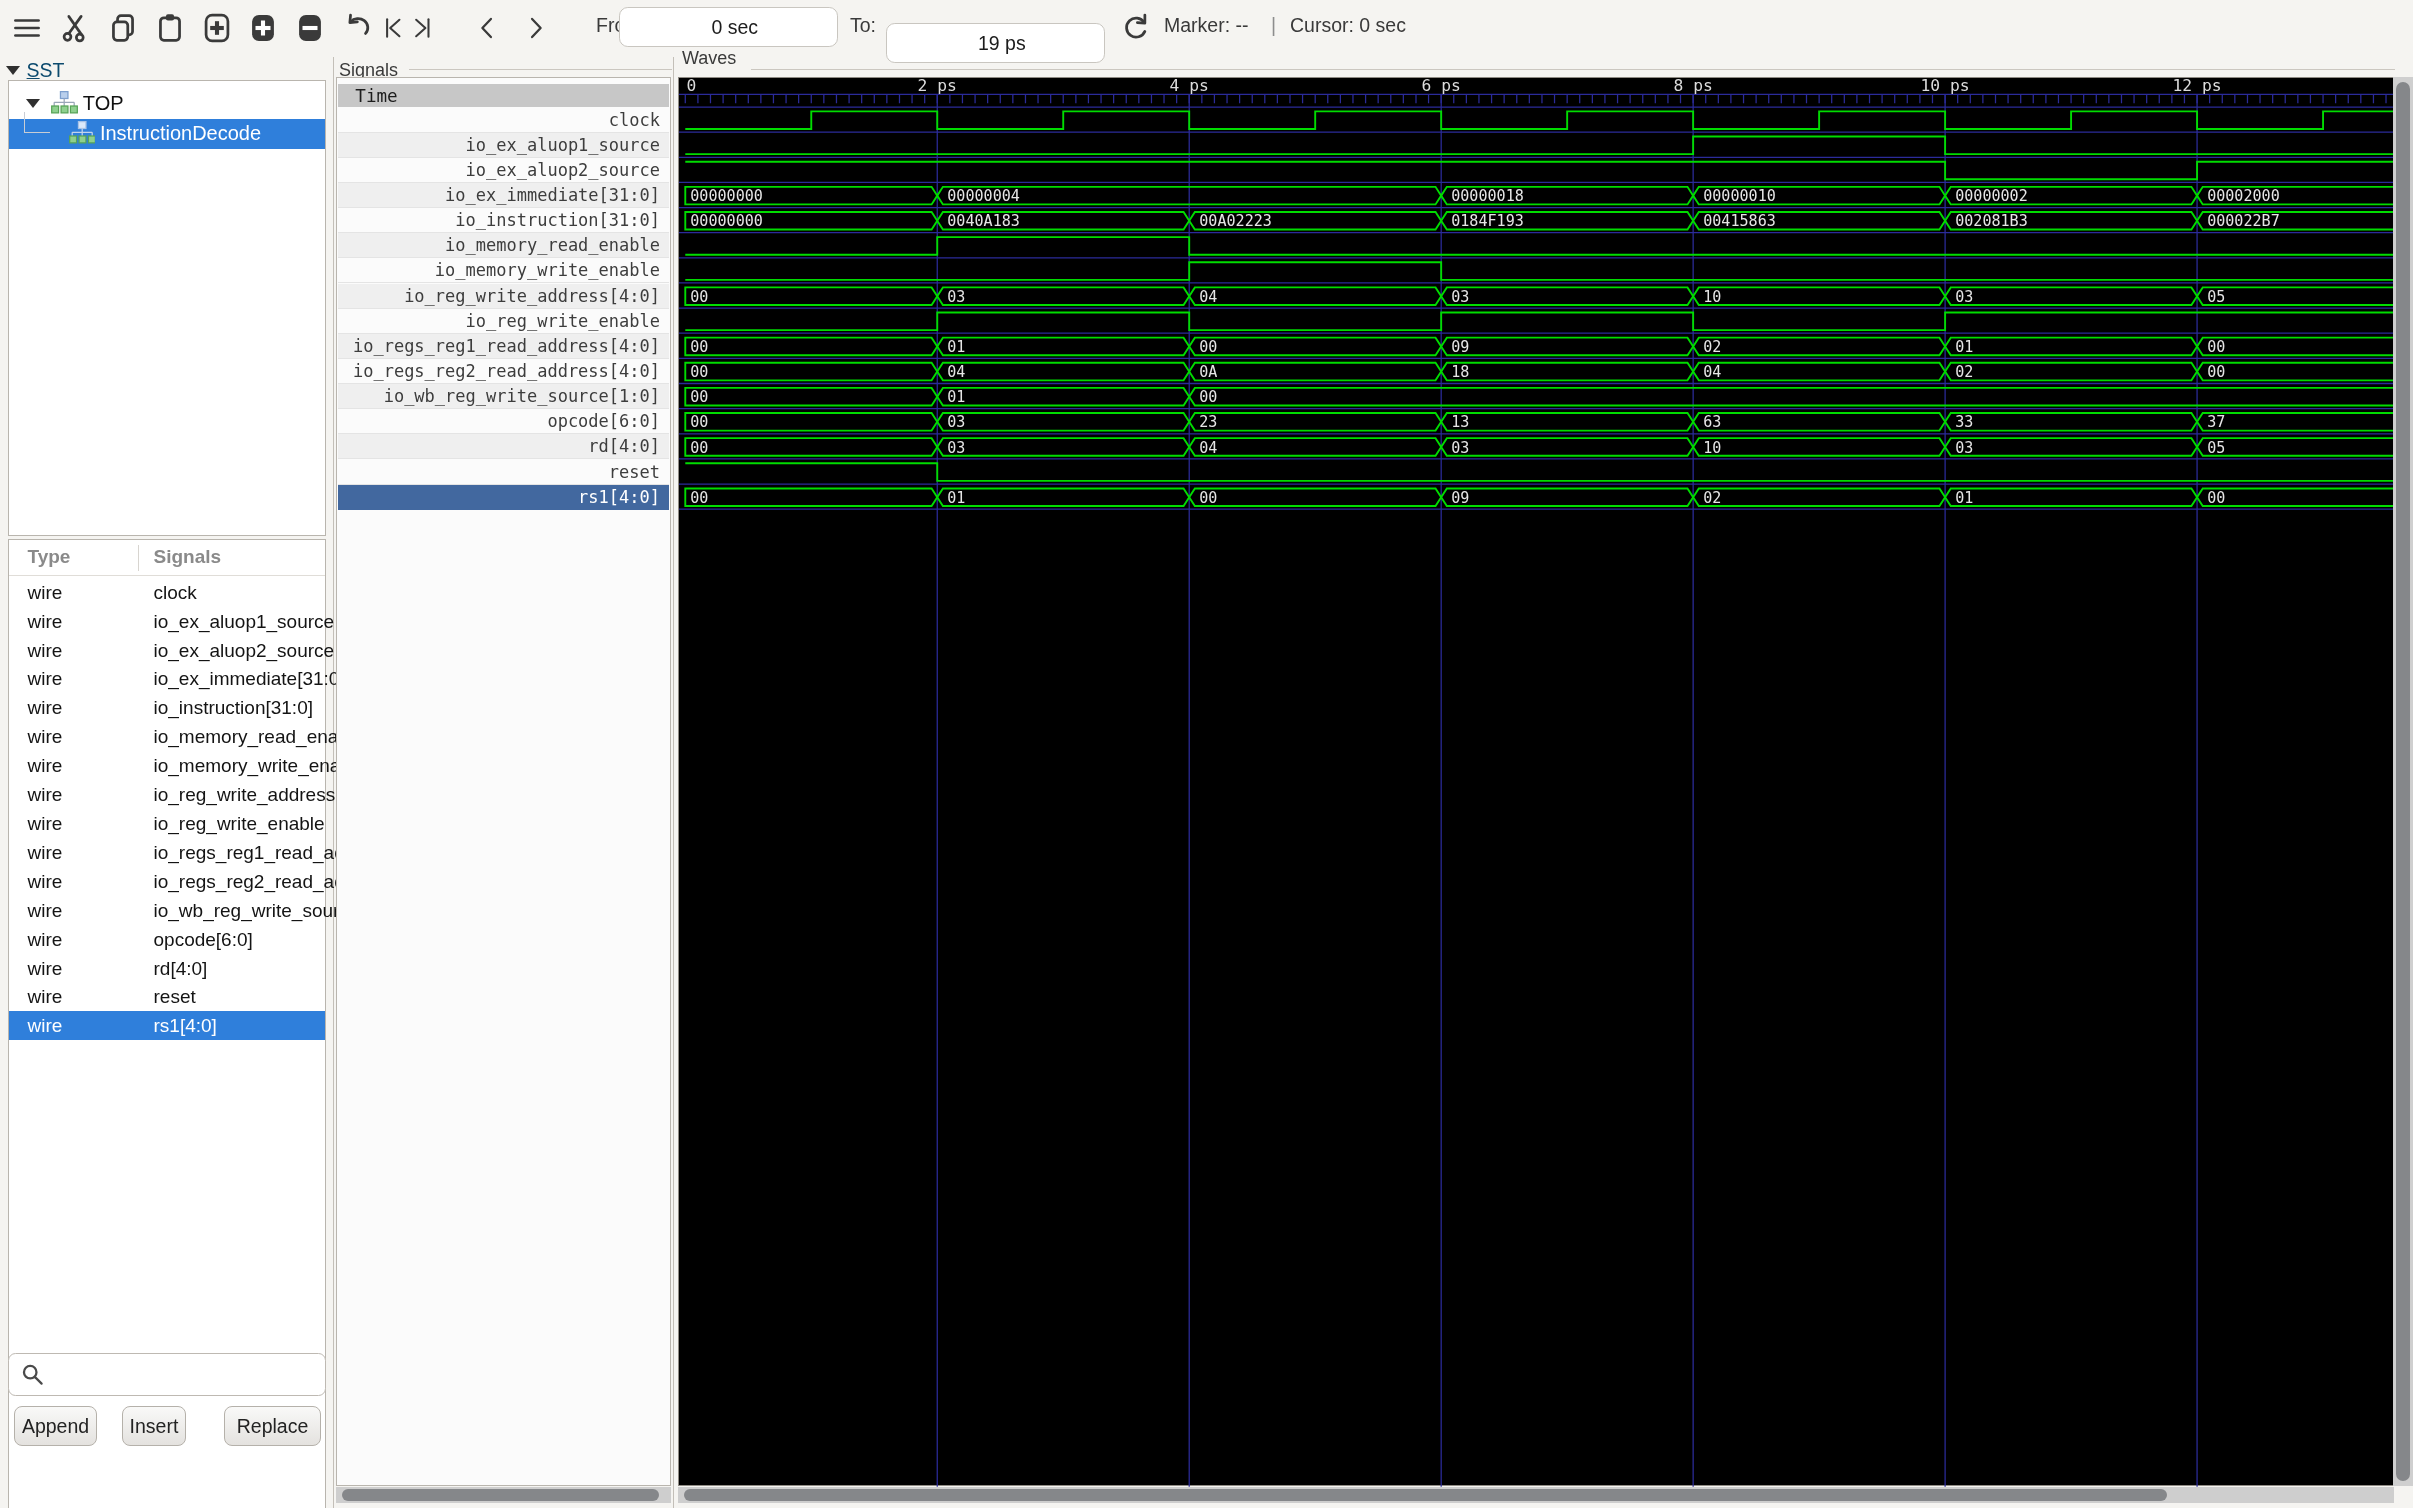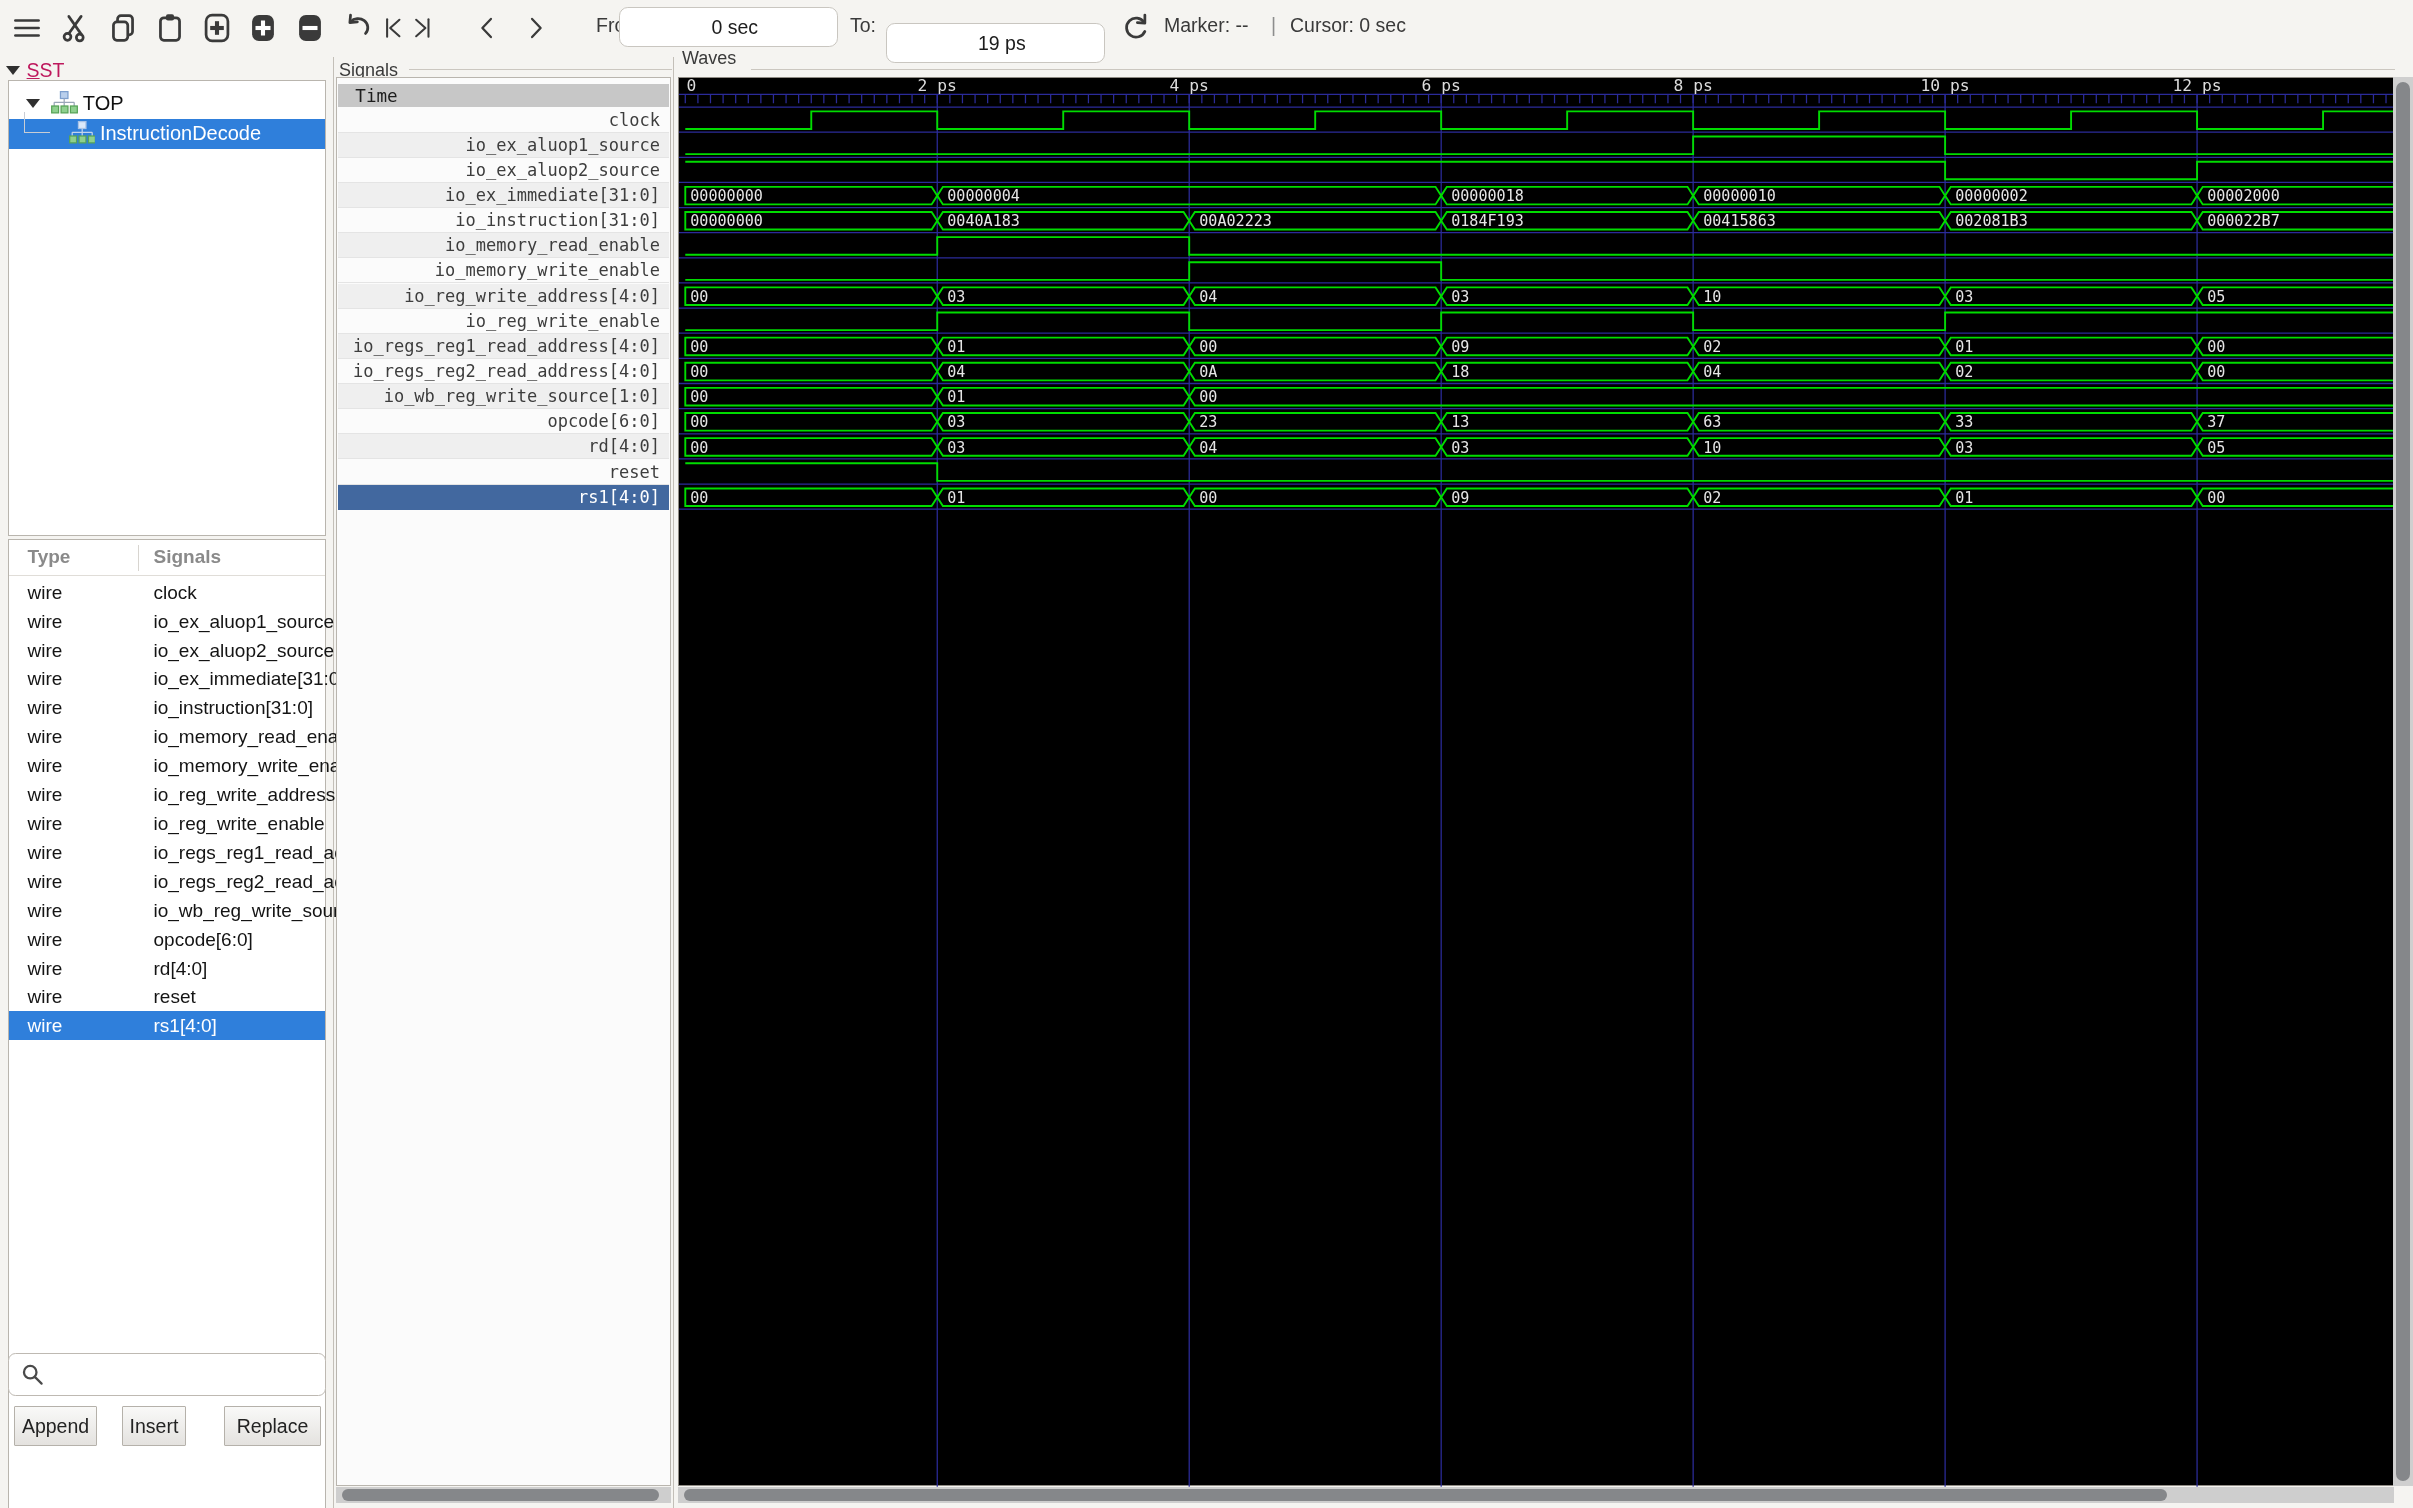--- a/index.html
+++ b/index.html
@@ -15,21 +15,21 @@
             border:1.3px solid #c9c6c0; border-radius:8.8px; font-size:19.5px; color:#1c1c1c;
             padding-left:12.6px; font-family:"Liberation Sans", sans-serif; outline:none;text-align:center; }
 
   
   .frame-label { position:absolute; font-size:18px; color:#3a3a3a; }
   .frame-line { position:absolute; height:1.3px; background:#cbc7c0; }
   .sash { position:absolute; top:57px; bottom:0; width:1.3px; background:#c3bfb8; }
   .whitebox { position:absolute; background:#ffffff; border:1.3px solid #b9b5ae; }
 
   
-  .sst-header { position:absolute; left:6.3px; top:59px; font-size:19.5px; color:#be185d; display:flex; align-items:center; gap:6.3px; }
+  .sst-header { position:absolute; left:6.3px; top:59px; font-size:19.5px; color:#0c4a6e; display:flex; align-items:center; gap:6.3px; }
   .tri-down { width:0; height:0; border-left:7.5px solid transparent; border-right:7.5px solid transparent; border-top:9.4px solid #2f2f2f; }
   .mnemonic { text-decoration:underline; }
   .tree-row { position:absolute; left:0; width:100%; height:29.5px; display:flex; align-items:center; font-size:20px; color:#111; }
   .tree-row.sel { background:#2f7fdb; color:#ffffff; }
   .hier-icon { display:inline-block; width:26.4px; height:25px; position:relative; margin-right:5px; }
   .branch-l { position:absolute; left:15px; top:-7.5px; width:26.4px; height:21.4px;
               border-left:1.3px solid #c9cdd4; border-bottom:1.3px solid #c9cdd4; }
 
   
   .list-header { position:absolute; top:0; left:0; width:100%; height:36px; font-size:19px; font-weight:bold; color:#8a8a8a;
@@ -37,21 +37,21 @@
   .list-row { position:absolute; left:0; width:100%; height:29px; display:flex; align-items:center; font-size:19px; color:#141414; }
   .list-row.sel { background:#2f7fdb; color:#ffffff; }
   .col-type { position:absolute; left:19px; }
   .col-name { position:absolute; left:145px; }
   .col-sep  { position:absolute; left:129px; top:5px; height:26.4px; width:1.3px; background:#d8d5d0; }
 
   .search-box { position:absolute; left:7.5px; top:1353px; width:318px; height:43px; background:#fff;
                 border:1.3px solid #beb9b2; border-radius:7.5px; display:flex; align-items:center; }
   .search-box input { border:none; outline:none; font-size:19px; flex:1; height:100%; background:transparent;
                       font-family:"Liberation Sans", sans-serif; }
-  .act-btn { position:absolute; top:1406px; height:40px; border:1.3px solid #b5b1aa; border-radius:1px;
+  .act-btn { position:absolute; top:1406px; height:40px; border:1.3px solid #b5b1aa; border-radius:8px;
              background:linear-gradient(#f9f9f8,#e4e2df); font-size:19.5px; color:#232323;
              font-family:"Liberation Sans", sans-serif; text-align:center; }
 
   
   .sig-box { position:absolute; left:336px; top:77px; width:335px; height:1409px; background:#fbfbfb;
              border:1.3px solid #b9b5ae; overflow:hidden; }
   .time-header { position:absolute; left:1.3px; top:6.3px; width:calc(100% - 2.5px); height:23px; background:#c7c7c7;
                  font-family:"DejaVu Sans Mono", monospace; font-size:17.6px; color:#1d1d1d;
                  display:flex; align-items:center; padding-left:17px; }
   .sig-row { position:absolute; left:1.3px; width:calc(100% - 2.5px); height:25px;

